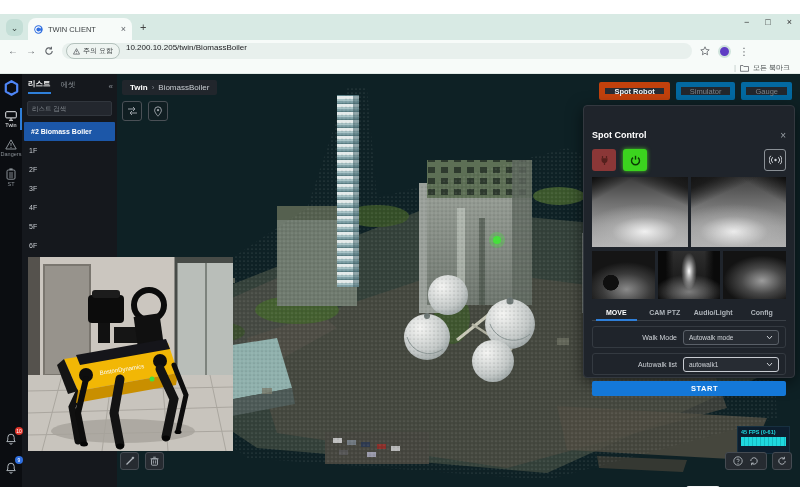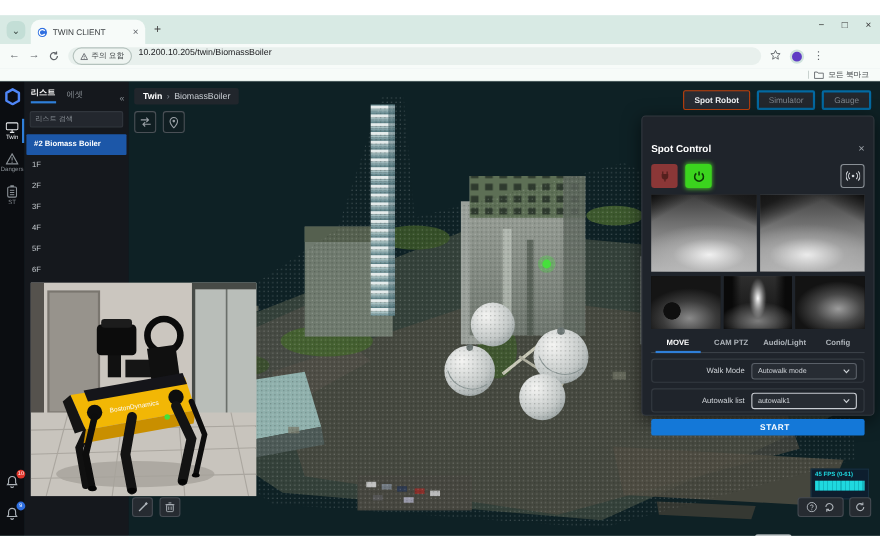--- a/index.html
+++ b/index.html
@@ -37,42 +37,42 @@
   .rail-item .lbl{font-size:5.5px;}
   .rail-item.active{color:#e8eaed;}
   .rail-item.active::after{content:"";position:absolute;right:0;top:2px;bottom:2px;width:2px;background:var(--accent,#2f7fd9);}
   .rail-spacer{flex:1;}
   .bellwrap{position:relative;margin-bottom:9px;}
   .badge{position:absolute;top:-4px;right:-6px;min-width:8px;height:8px;border-radius:4px;font-size:5px;color:#fff;display:flex;align-items:center;justify-content:center;padding:0 1px;}
   .badge.red{background:var(--badge-red,#e0362c);}
   .badge.blue{background:var(--badge-blue,#2f6fe0);}
 
   .sidebar{position:absolute;left:22px;top:0;width:95px;height:100%;background:#15181d;z-index:4;}
-  .side-tabs{display:flex;align-items:flex-end;padding:5px 4px 0 6px;gap:10px;}
+  .side-tabs{display:flex;align-items:center;padding:5px 4px 0 6px;gap:10px;}
   .side-tab{font-size:7.5px;color:#8a9096;padding-bottom:3px;}
   .side-tab.active{color:#fff;font-weight:bold;border-bottom:2px solid var(--accent,#2f7fd9);}
   .side-collapse{margin-left:auto;color:#8a9096;font-size:8px;}
   .side-search{margin:7px 5px 4px;width:85px;height:15px;background:#23272e;border:1px solid #31363d;border-radius:2px;color:#9aa0a6;font-size:6.5px;padding:0 4px;outline:none;}
   .side-search::placeholder{color:#8a9096;}
   .side-list{margin-top:2px;}
   .side-item{height:19px;display:flex;align-items:center;padding:0 7px;font-size:7px;color:#c7ccd1;}
   .side-item.selected{background:var(--selected-row,#1c57a8);color:#fff;font-weight:bold;margin:0 2px;border-radius:1px;}
 
   .main{position:absolute;left:117px;top:0;right:0;height:100%;background:var(--scene-bg,#0e2125);}
   .scene{position:absolute;left:10px;top:14px;}
   .breadcrumb{position:absolute;left:5px;top:6px;background:#21262c;border-radius:2px;padding:3px 8px;display:flex;gap:4px;align-items:center;font-size:8px;z-index:3;}
   .breadcrumb .root{color:#fff;font-weight:bold;}
   .breadcrumb .sep{color:#7d838a;}
   .breadcrumb .cur{color:#c7ccd1;}
   .toolbtns{position:absolute;left:5px;top:27px;display:flex;gap:6px;z-index:3;}
   .toolbtn{width:20px;height:20px;border:1px solid #4a5056;border-radius:3px;display:flex;align-items:center;justify-content:center;color:#9aa0a6;background:rgba(20,25,28,.35);}
   .viewbtns{position:absolute;right:8px;top:8px;display:flex;gap:6px;z-index:3;}
   .viewbtn{height:18px;padding:0 9px;border-radius:2px;font-size:7.5px;display:flex;align-items:center;}
-  .viewbtn.active{background:#272c33;border:1px solid #c2410c;color:#f0f2f4;font-weight:bold;}
-  .viewbtn.idle{background:#23272d;border:2px solid #0369a1;color:#7d838a;}
+  .viewbtn.active{background:#272c33;border:6px solid #c2410c;color:#f0f2f4;font-weight:bold;}
+  .viewbtn.idle{background:#23272d;border:5px solid #0369a1;color:#7d838a;}
 
   
   .inset-label{position:absolute;left:28px;top:170px;width:205px;text-align:center;color:#e8eaed;font-size:8px;z-index:6;}
   .inset{position:absolute;left:28px;top:183px;width:205px;height:194px;z-index:6;background:#c8c3bc;}
   .editbtns{position:absolute;left:120px;top:378px;display:flex;gap:6px;z-index:6;}
   .editbtn{width:19px;height:18px;background:#262b31;border:1px solid #454b52;border-radius:3px;display:flex;align-items:center;justify-content:center;color:#aeb4ba;}
 
   
   .panel{position:absolute;right:5px;top:31px;width:212px;height:273px;background:#1f242b;border:1px solid #33383f;border-radius:4px;box-shadow:0 4px 16px rgba(0,0,0,.55);z-index:7;padding:0 8px;}
   .panel-head{display:flex;align-items:center;height:22px;margin-top:18px;}

